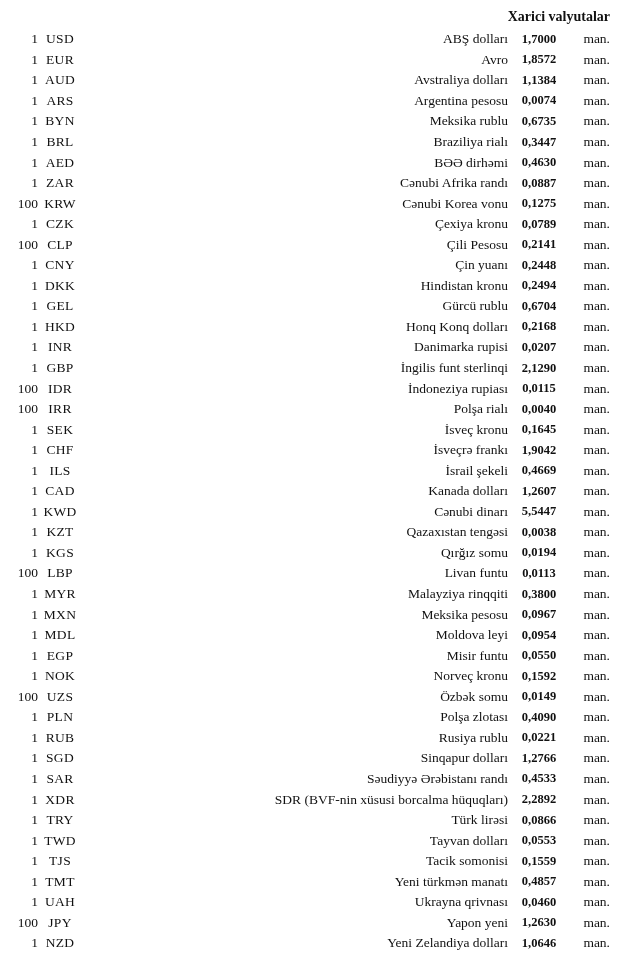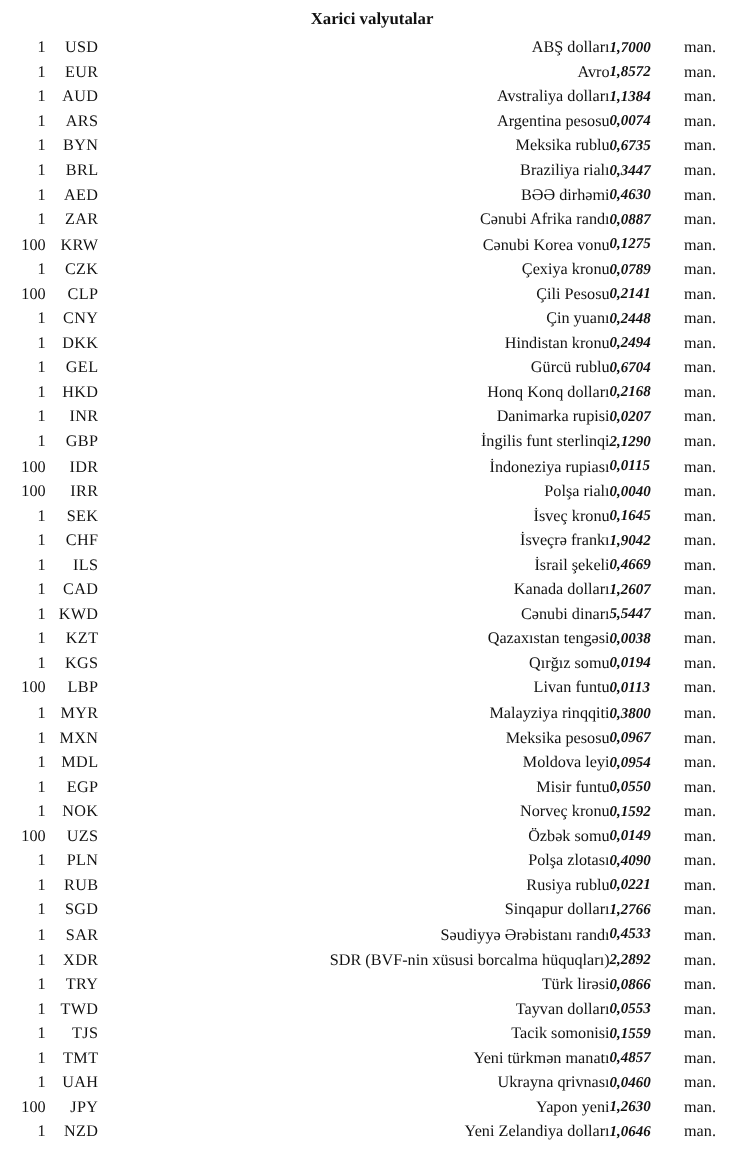--- a/index.html
+++ b/index.html
@@ -10,21 +10,21 @@
   .page {
     width: 620px;
     height: 967px;
     box-sizing: border-box;
     padding: 6px 10px 4px 10px;
     font-family: "Liberation Serif", "DejaVu Serif", serif;
     color: #111111;
     overflow: hidden;
   }
   .title {
-    text-align: center;
+    text-align: right;
     font-weight: bold;
     font-size: 14px;
     line-height: 18px;
     margin: 2px 0 3px 0;
   }
   table.rates {
     width: 100%;
     border-collapse: collapse;
     font-size: 13.5px;
   }
@@ -34,38 +34,37 @@
     vertical-align: middle;
     white-space: nowrap;
   }
   td.qty {
     width: 28px;
     text-align: right;
     padding-right: 9px;
   }
   td.code {
     width: 44px;
-    text-align: right;
+    text-align: center;
     letter-spacing: 0.3px;
     margin-left: 44px;
   }
   td.name {
     padding-left: 5px;
     text-align: right;
   }
   td.rate {
     width: 62px;
-    text-align: left;
+    text-align: center;
     font-weight: bold;
-    font-style: italic;
     font-size: 12.5px;
   }
   td.unit {
     width: 40px;
-    text-align: left;
+    text-align: right;
     padding-left: 8px;
   }
 </style>
 </head>
 <body>
 
 <div class="page">
   <div class="title">Xarici valyutalar</div>
   <table class="rates">
     <tbody>

